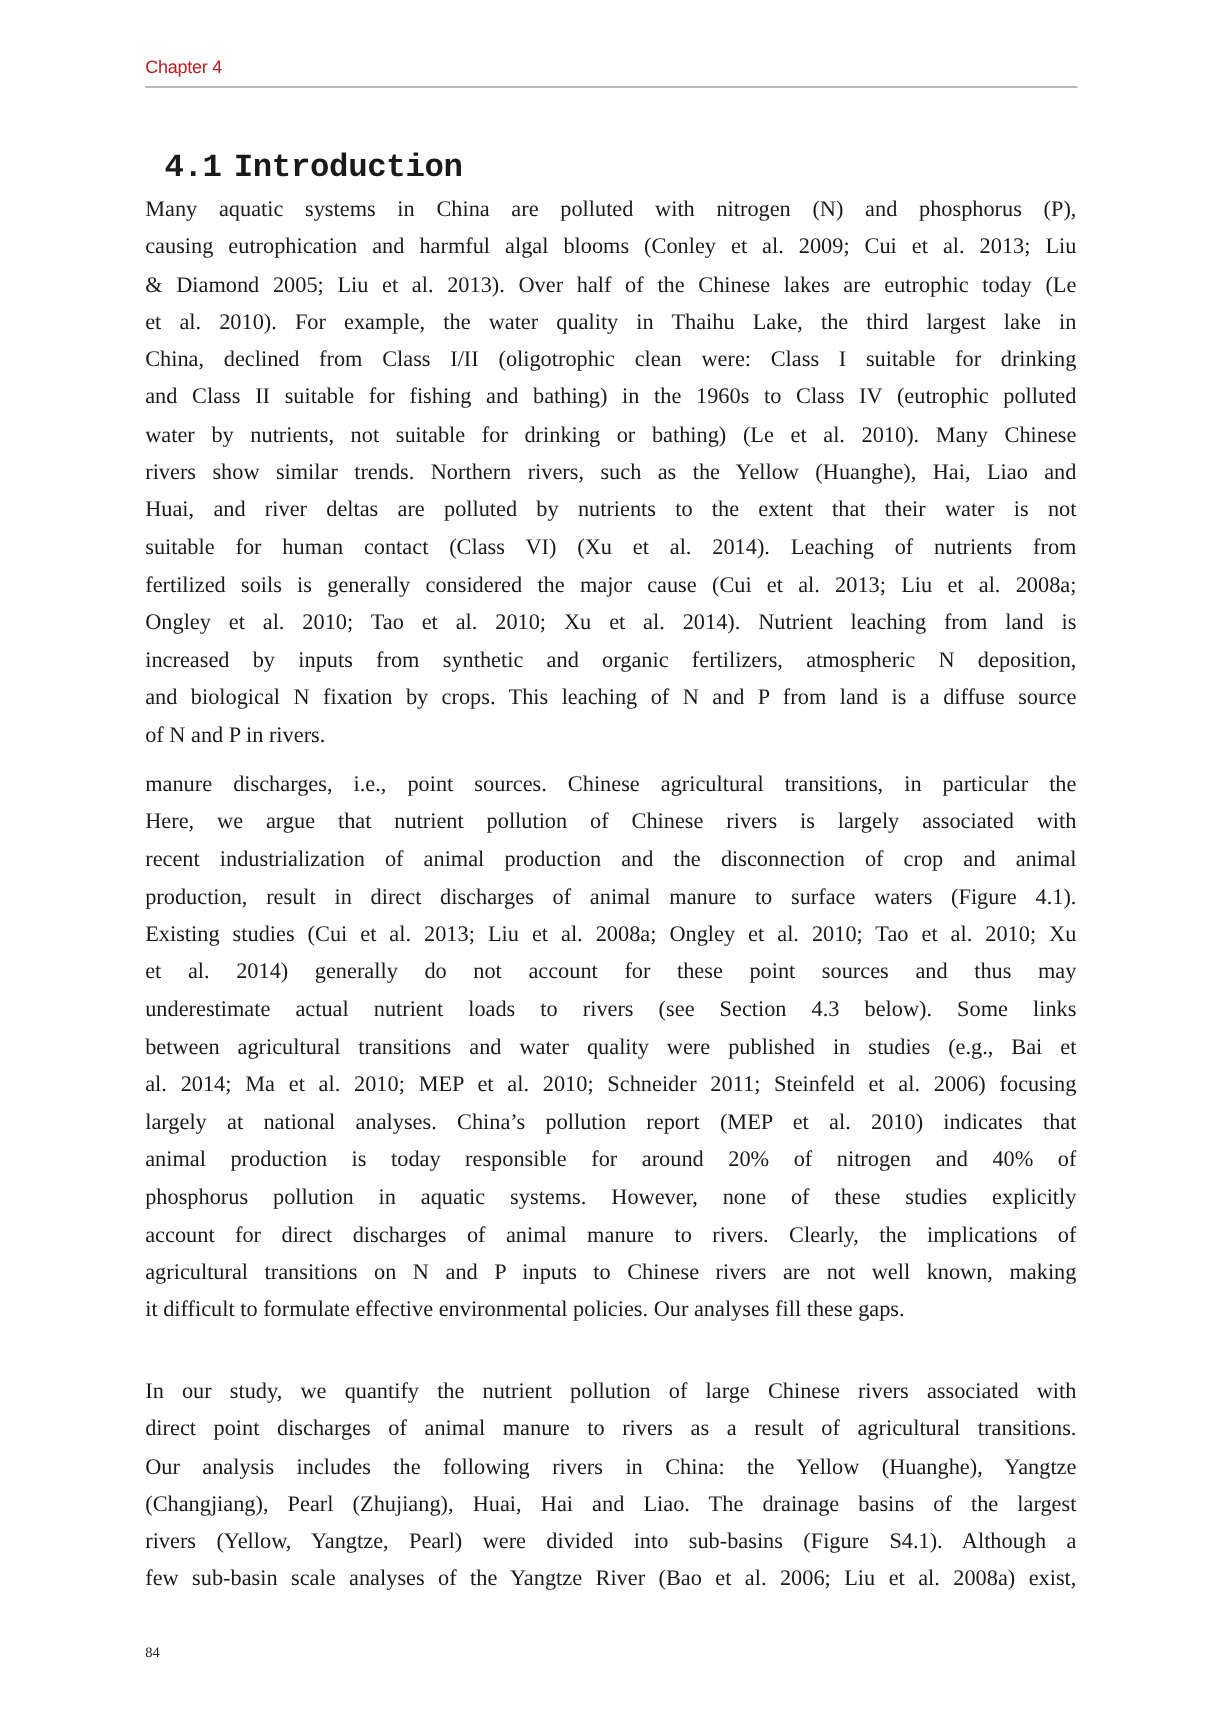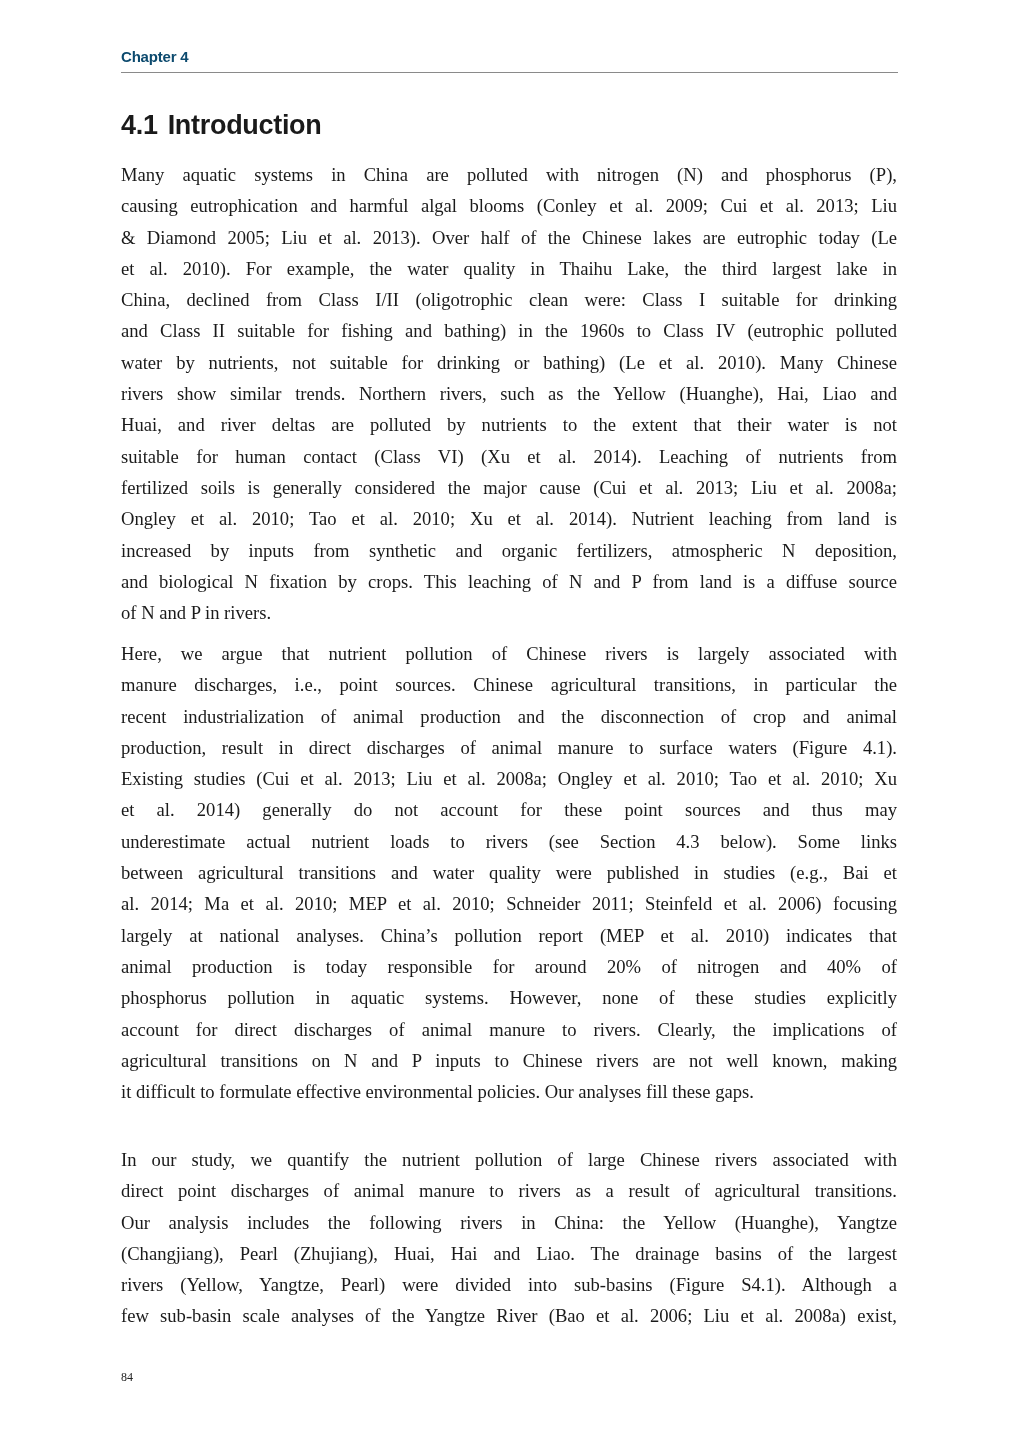--- a/index.html
+++ b/index.html
@@ -1,22 +1,22 @@
 <!DOCTYPE html>
 <html><head>
 <meta charset="utf-8">
 <style>
   html, body { margin: 0; padding: 0; background: #ffffff; }
   body { width: 1018px; height: 1440px; position: relative; overflow: hidden;
          font-family: "Liberation Serif", "DejaVu Serif", serif; color: #1a1a1a; }
-  .running-head { position: absolute; left: 121px; top: 48px; font-size: 15px; font-weight: bold;
-                  font-family: "Liberation Sans", "DejaVu Sans", sans-serif; color: #0c4a6e; letter-spacing: -0.2px; }
+  .running-head { position: absolute; left: 121px; top: 48px; font-size: 15px; font-weight: normal;
+                  font-family: "Liberation Sans", "DejaVu Sans", sans-serif; color: #b91c1c; letter-spacing: -0.2px; }
   .head-rule { position: absolute; left: 121px; top: 72px; width: 777px; height: 0; border-top: 1px solid #8a8a8a; }
-  .section-title { position: absolute; left: 121px; top: 110px; font-size: 27px; font-weight: bold; margin: 0;
-                   font-family: Liberation Sans, sans-serif; color: #1a1a1a; letter-spacing: -0.3px; }
+  .section-title { position: absolute; left: 121px; top: 110px; font-size: 27px; font-weight: bold; margin: 16px;
+                   font-family: Liberation Mono, monospace; color: #1a1a1a; letter-spacing: -0.3px; }
   .section-title .num { margin-right: 10px; }
   .para { position: absolute; left: 121px; width: 776px; margin: 0; }
   .line { display: block; height: 31.3px; line-height: 31.3px; font-size: 18.6px; white-space: nowrap;
           text-align: justify; text-align-last: justify; overflow: hidden; }
   .line.last { text-align-last: left; }
   #p1 { top: 159px; }
   #p2 { top: 638px; }
   #p3 { top: 1144px; }
   .page-number { position: absolute; left: 121px; top: 1370px; font-size: 12px; color: #222; }
 </style>
@@ -41,22 +41,22 @@
     <span class="line">rivers show similar trends. Northern rivers, such as the Yellow (Huanghe), Hai, Liao and</span>
     <span class="line">Huai, and river deltas are polluted by nutrients to the extent that their water is not</span>
     <span class="line">suitable for human contact (Class VI) (Xu et al. 2014). Leaching of nutrients from</span>
     <span class="line">fertilized soils is generally considered the major cause (Cui et al. 2013; Liu et al. 2008a;</span>
     <span class="line">Ongley et al. 2010; Tao et al. 2010; Xu et al. 2014). Nutrient leaching from land is</span>
     <span class="line">increased by inputs from synthetic and organic fertilizers, atmospheric N deposition,</span>
     <span class="line">and biological N fixation by crops. This leaching of N and P from land is a diffuse source</span>
     <span class="line last">of N and P in rivers.</span>
   </div>
 <div class="para" id="p2">
+    <span class="line">manure discharges, i.e., point sources. Chinese agricultural transitions, in particular the</span>
     <span class="line">Here, we argue that nutrient pollution of Chinese rivers is largely associated with</span>
-    <span class="line">manure discharges, i.e., point sources. Chinese agricultural transitions, in particular the</span>
     <span class="line">recent industrialization of animal production and the disconnection of crop and animal</span>
     <span class="line">production, result in direct discharges of animal manure to surface waters (Figure 4.1).</span>
     <span class="line">Existing studies (Cui et al. 2013; Liu et al. 2008a; Ongley et al. 2010; Tao et al. 2010; Xu</span>
     <span class="line">et al. 2014) generally do not account for these point sources and thus may</span>
     <span class="line">underestimate actual nutrient loads to rivers (see Section 4.3 below). Some links</span>
     <span class="line">between agricultural transitions and water quality were published in studies (e.g., Bai et</span>
     <span class="line">al. 2014; Ma et al. 2010; MEP et al. 2010; Schneider 2011; Steinfeld et al. 2006) focusing</span>
     <span class="line">largely at national analyses. China’s pollution report (MEP et al. 2010) indicates that</span>
     <span class="line">animal production is today responsible for around 20% of nitrogen and 40% of</span>
     <span class="line">phosphorus pollution in aquatic systems. However, none of these studies explicitly</span>

